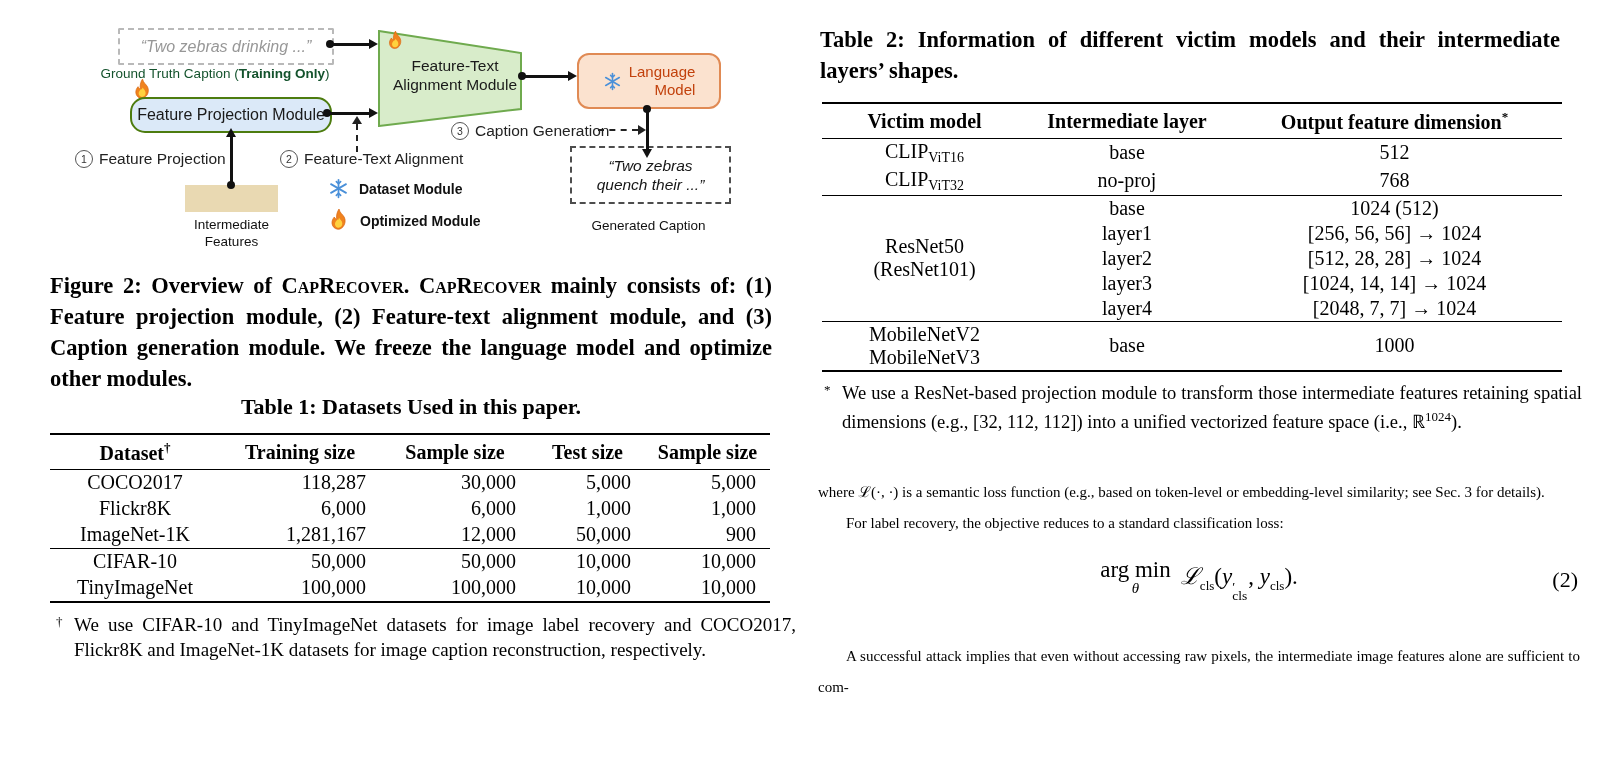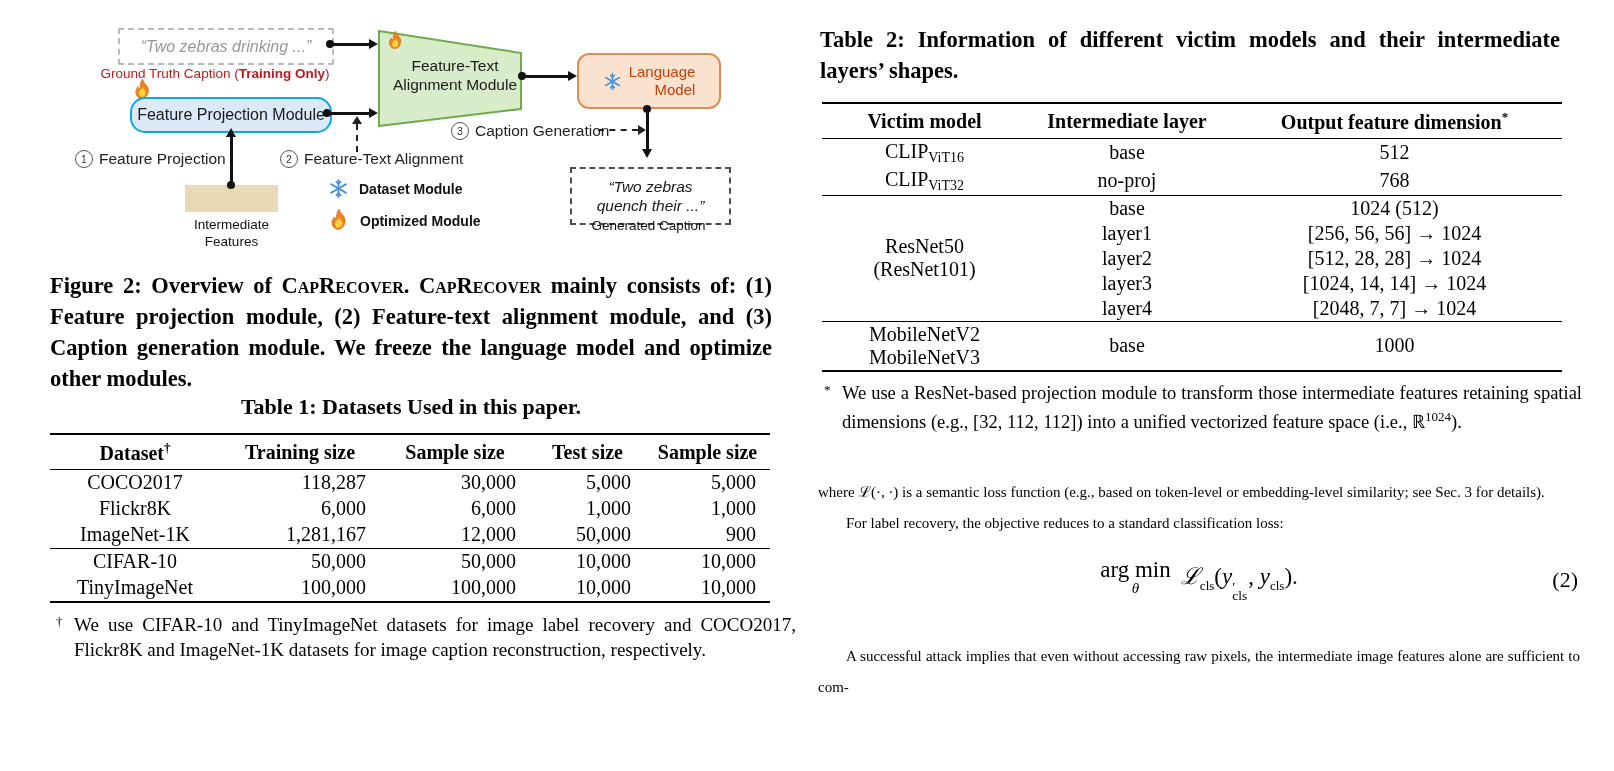--- a/index.html
+++ b/index.html
@@ -7,30 +7,30 @@
         color:#000;font-family:"Liberation Serif",serif;}
   .col-left{position:absolute;left:50px;top:12px;width:722px;}
   .col-right{position:absolute;left:818px;top:24px;width:762px;}
 
   
   .diagram{position:relative;width:722px;height:244px;font-family:"Liberation Sans",sans-serif;}
   .dg-abs{position:absolute;}
   .gt-box{left:68px;top:16px;width:212px;height:33px;border:2px dashed #b9b9b9;border-radius:2px;
           display:flex;align-items:center;justify-content:center;}
   .gt-box span{font-style:italic;color:#979797;font-size:16px;}
-  .gt-label{left:25px;top:54px;width:280px;text-align:center;font-size:13.5px;color:#b91c1c;}
+  .gt-label{left:25px;top:54px;width:280px;text-align:center;font-size:13.5px;color:#14532d;}
   .gt-label b{font-weight:700;}
-  .blue-box{left:80px;top:85px;width:198px;height:32px;background:#dbe9f8;border:2px solid #0ea5e9;
+  .blue-box{left:80px;top:85px;width:198px;height:32px;background:#dbe9f8;border:2px solid #4d7c0f;
             border-radius:15px;display:flex;align-items:center;justify-content:center;font-size:16px;color:#1a1a1a;}
   .trap-svg{left:328px;top:18px;width:144px;height:97px;}
   .trap-label{left:342px;top:44px;width:126px;text-align:center;font-size:15.5px;line-height:19px;color:#1a1a1a;}
   .lang-box{left:527px;top:41px;width:140px;height:52px;background:#fbe2cf;border:2px solid #e08a54;
             border-radius:12px;display:flex;align-items:center;justify-content:center;gap:7px;}
   .lang-text{font-size:15px;line-height:18px;text-align:right;color:#c2410c;}
-  .gen-box{left:520px;top:155px;width:157px;height:54px;border:2px dashed #4d4d4d;
+  .gen-box{left:520px;top:134px;width:157px;height:54px;border:2px dashed #4d4d4d;
            display:flex;flex-direction:column;align-items:center;justify-content:center;}
   .gen-box span{font-style:italic;font-size:15.5px;line-height:19px;color:#161616;}
   .gen-label{left:520px;top:206px;width:157px;text-align:center;font-size:13.5px;color:#111;}
   .tan-box{left:135px;top:173px;width:93px;height:27px;background:#e9d9b2;}
   .int-label{left:115px;top:204px;width:133px;text-align:center;font-size:13.5px;line-height:17px;color:#111;}
   .step{font-size:15.5px;color:#222;display:flex;align-items:center;gap:6px;white-space:nowrap;}
   .step1{left:25px;top:138px;}
   .step2{left:230px;top:138px;}
   .step3{left:401px;top:110px;}
   .circnum{display:inline-flex;width:16px;height:16px;border:1.3px solid #555;border-radius:50%;

